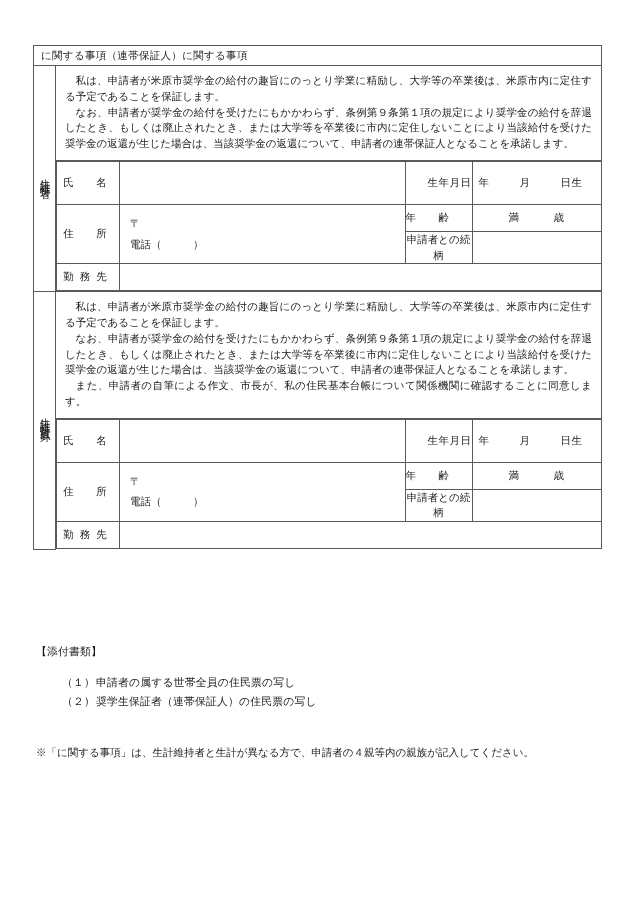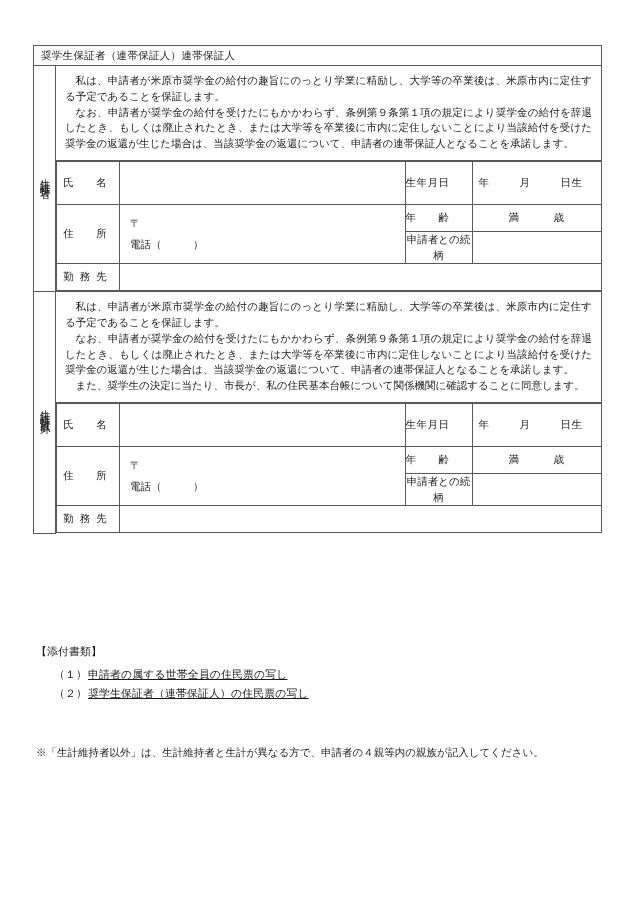--- a/index.html
+++ b/index.html
@@ -86,21 +86,21 @@
     border: 1px solid #5a5a5a;
     font-size: 10.5px;
   }
   .fields .lbl {
     text-align: center;
     letter-spacing: 6px;
     padding-left: 0;
   }
   .lbl-name   { width: 62px; height: 42px; }
   .val-name   { }
-  .lbl-dob    { width: 66px; text-align: left; letter-spacing: .5px; }
+  .lbl-dob    { width: 66px; text-align: right; letter-spacing: .5px; }
   .val-dob    { width: 128px; }
   .lbl-addr   { width: 62px; height: 56px; }
   .lbl-age    { width: 66px; height: 26px; text-align: left; letter-spacing: 6px; padding-left:6px;}
   .val-age    { width: 128px; margin-left: 30px; }
   .lbl-rel    { width: 66px; height: 28px; text-align: center; font-size: 8px; letter-spacing: 0; }
   .val-rel    { width: 128px; }
   .lbl-work   { width: 62px; height: 26px; }
 
   .addr-inner {
     padding: 4px 0 3px 10px;
@@ -124,21 +124,21 @@
   
   .attach {
     position: absolute;
     left: 36px;
     top: 642px;
     width: 560px;
     font-size: 10.8px;
     line-height: 1.78;
   }
   .attach .att-title { letter-spacing: .2px; }
-  .attach ol { list-style: none; margin: 4px; padding: 0; text-decoration: underline; }
+  .attach ol { list-style: none; margin: 12px; padding: 0; }
   .attach li { padding-left: 14px; letter-spacing: .2px; }
   .attach li .num { display: inline-block; width: 34px; }
 
   
   .footnote {
     position: absolute;
     left: 36px;
     top: 744px;
     width: 562px;
     font-size: 10.5px;
@@ -154,21 +154,21 @@
 <div class="page">
 
   <table class="form-table">
     <colgroup>
       <col style="width:22px">
       <col>
     </colgroup>
     <tbody>
 
       <tr>
-        <td colspan="2" class="hdr-cell">奨学生保証者（連帯保証人）連帯保証人</td>
+        <td colspan="2" class="hdr-cell">に関する事項（連帯保証人）に関する事項</td>
       </tr>
 
       <tr>
         <td class="side-label" rowspan="2">
           <span class="vtext">生計維持者</span>
         </td>
         <td class="pledge">
           <p>私は、申請者が米原市奨学金の給付の趣旨にのっとり学業に精励し、大学等の卒業後は、米原市内に定住する予定であることを保証します。</p>
           <p>なお、申請者が奨学金の給付を受けたにもかかわらず、条例第９条第１項の規定により奨学金の給付を辞退したとき、もしくは廃止されたとき、または大学等を卒業後に市内に定住しないことにより当該給付を受けた奨学金の返還が生じた場合は、当該奨学金の返還について、申請者の連帯保証人となることを承諾します。</p>
         </td>
@@ -220,21 +220,21 @@
         </td>
       </tr>
 
       <tr>
         <td class="side-label" rowspan="2">
           <span class="vtext">生計維持者以外</span>
         </td>
         <td class="pledge">
           <p>私は、申請者が米原市奨学金の給付の趣旨にのっとり学業に精励し、大学等の卒業後は、米原市内に定住する予定であることを保証します。</p>
           <p>なお、申請者が奨学金の給付を受けたにもかかわらず、条例第９条第１項の規定により奨学金の給付を辞退したとき、もしくは廃止されたとき、または大学等を卒業後に市内に定住しないことにより当該給付を受けた奨学金の返還が生じた場合は、当該奨学金の返還について、申請者の連帯保証人となることを承諾します。</p>
-          <p>また、奨学生の決定に当たり、市長が、私の住民基本台帳について関係機関に確認することに同意します。</p>
+          <p>また、申請者の自筆による作文、市長が、私の住民基本台帳について関係機関に確認することに同意します。</p>
         </td>
       </tr>
 
       <tr>
         <td style="padding:0;border:none">
           <table class="fields">
             <tbody>
               <tr>
                 <td class="lbl lbl-name">氏　名</td>
                 <td class="val-name"></td>
@@ -282,16 +282,16 @@
       <li>
         <span class="num">（１）</span><span>申請者の属する世帯全員の住民票の写し</span>
       </li>
       <li>
         <span class="num">（２）</span><span>奨学生保証者（連帯保証人）の住民票の写し</span>
       </li>
     </ol>
   </div>
 
   <div class="footnote">
-    <p>※「生計維持者以外」は、生計維持者と生計が異なる方で、申請者の４親等内の親族が記入してください。</p>
+    <p>※「に関する事項」は、生計維持者と生計が異なる方で、申請者の４親等内の親族が記入してください。</p>
   </div>
 
 </div>
 
 </body></html>

